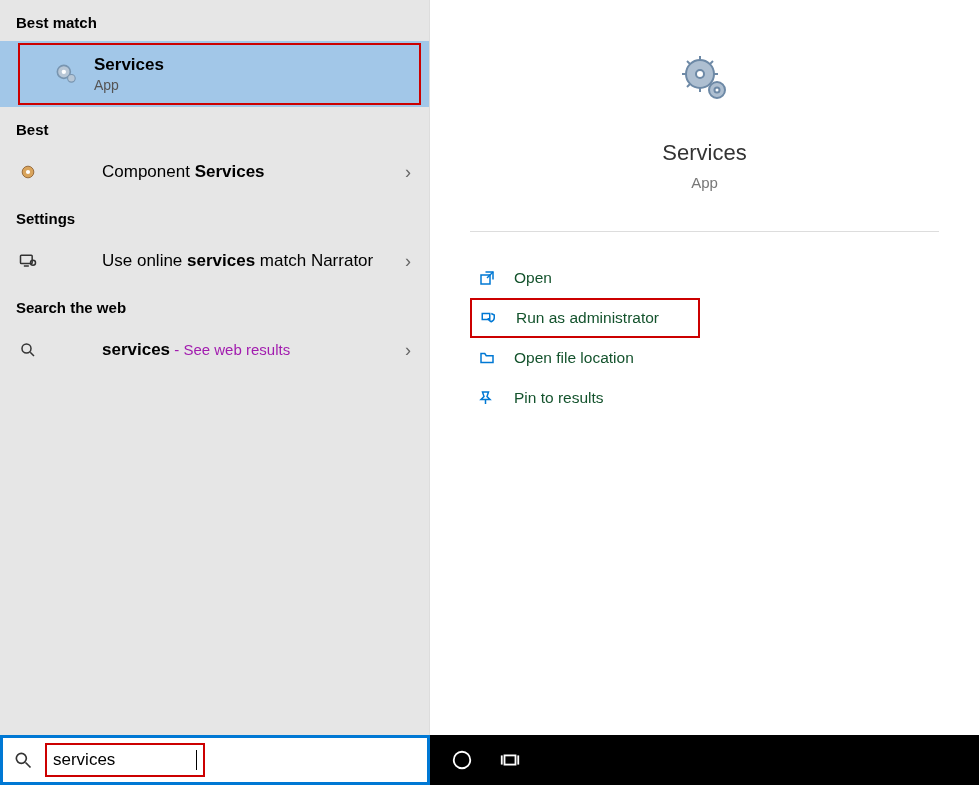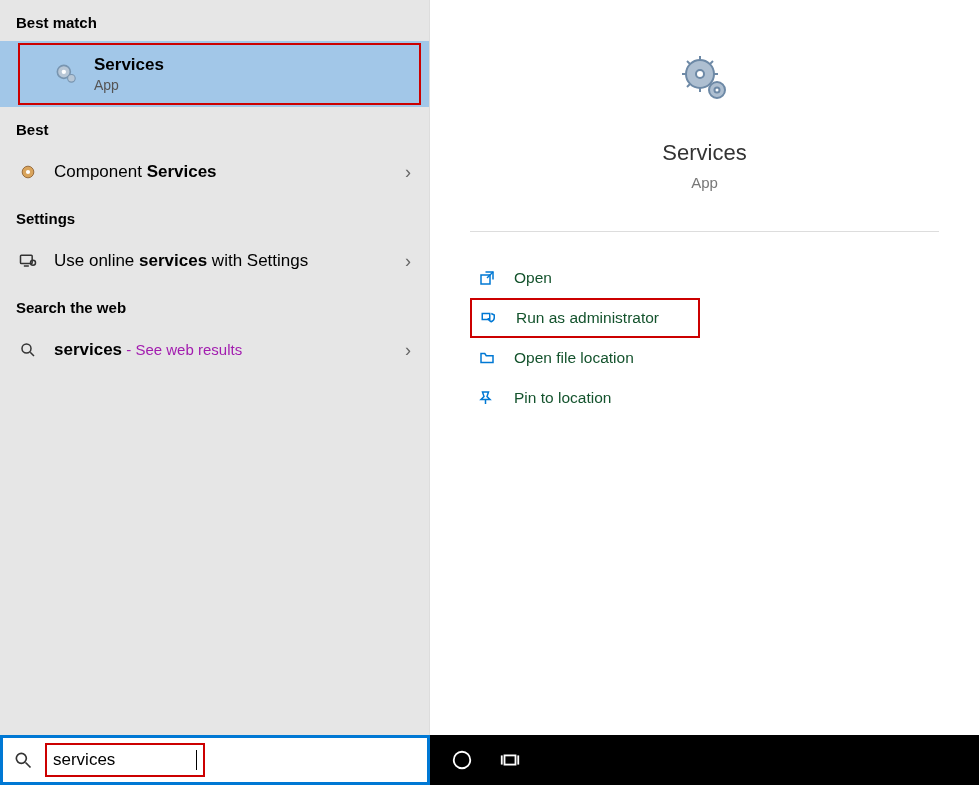--- a/index.html
+++ b/index.html
@@ -8,21 +8,21 @@
   .left-panel { width: 430px; background: #e6e6e6; border-right: 1px solid #ddd; }
   .right-panel { flex: 1; background: #fff; padding-top: 50px; }
   .section-header { font-size: 15px; font-weight: 600; color: #000; padding: 14px 16px 10px 16px; }
   .best-match-item { display: flex; align-items: center; background: #a2c7e8; padding: 10px 16px 10px 32px; border: 2px solid #cc0000; margin: 0 8px 0 18px; height: 62px; position: relative; }
   .best-match-wrap { background: #a2c7e8; padding: 2px 0; }
   .bm-icon { width: 28px; height: 28px; margin-right: 14px; display:flex; align-items:center; justify-content:center;}
   .bm-text .title { font-size: 17px; font-weight: 700; color: #000; }
   .bm-text .sub { font-size: 14px; color: #555; margin-top: 2px; }
   .list-item { display: flex; align-items: center; padding: 10px 16px 10px 16px; height: 48px; position: relative; }
   .li-icon { width: 24px; height: 24px; margin-right: 14px; display:flex;align-items:center;justify-content:center;}
-  .li-text { font-size: 17px; color: #000; flex: 1; }
+  .li-text { font-size: 17px; color: #000; flex: 1; margin-left: 48px; }
   .li-text .bold { font-weight: 700; }
   .chevron { position: absolute; right: 18px; color: #666; font-size: 18px; }
   .web-sub { color: #a21caf; font-size: 15px; }
   .preview-head { text-align: center; margin-bottom: 40px; }
   .preview-icon { width: 60px; height: 60px; margin: 0 auto 30px auto; }
   .preview-title { font-size: 22px; color: #333; margin-bottom: 8px; }
   .preview-sub { font-size: 15px; color: #777; }
   .actions { padding: 20px 0 0 40px; }
   .action-item { display: flex; align-items: center; padding: 10px 6px; font-size: 15.5px; color: #14532d; height: 40px; }
   .action-item .aicon { width: 22px; height: 22px; margin-right: 16px; color: #0078d4; display:flex;align-items:center;justify-content:center;}
@@ -74,21 +74,21 @@
 
     <div class="section-header">Settings</div>
     <div class="list-item">
       <span class="li-icon">
         <svg viewBox="0 0 24 24" width="20" height="20" fill="none" stroke="#333" stroke-width="1.8">
             <rect x="3" y="5" width="14" height="10" rx="1"></rect>
             <path d="M7 18h6"></path>
             <circle cx="18" cy="14" r="3"></circle>
           </svg>
       </span>
-      <div class="li-text"><span>Use online </span><span class="bold">services</span><span> with Settings</span></div>
+      <div class="li-text"><span>Use online </span><span class="bold">services</span><span> match Narrator</span></div>
       <span class="chevron">›</span>
     </div>
 
     <div class="section-header">Search the web</div>
     <div class="list-item">
       <span class="li-icon">
         <svg viewBox="0 0 24 24" width="18" height="18" fill="none" stroke="#333" stroke-width="2">
             <circle cx="10" cy="10" r="6"></circle>
             <line x1="15" y1="15" x2="20" y2="20"></line>
           </svg>
@@ -152,21 +152,21 @@
           </span>
         <span>Open file location</span>
       </div>
       <div class="action-item">
         <span class="aicon">
             <svg viewBox="0 0 24 24" width="18" height="18" fill="none" stroke="#0078d4" stroke-width="2">
               <path d="M6 4h8l-2 6 4 4H4l4-4z"></path>
               <line x1="10" y1="14" x2="10" y2="20"></line>
             </svg>
           </span>
-        <span>Pin to location</span>
+        <span>Pin to results</span>
       </div>
     </div>
   </div>
 </div>
 
 <div class="taskbar">
   <div class="search-box">
     <span class="sicon">
       <svg viewBox="0 0 24 24" width="20" height="20" fill="none" stroke="#333" stroke-width="2">
           <circle cx="10" cy="10" r="6"></circle>

